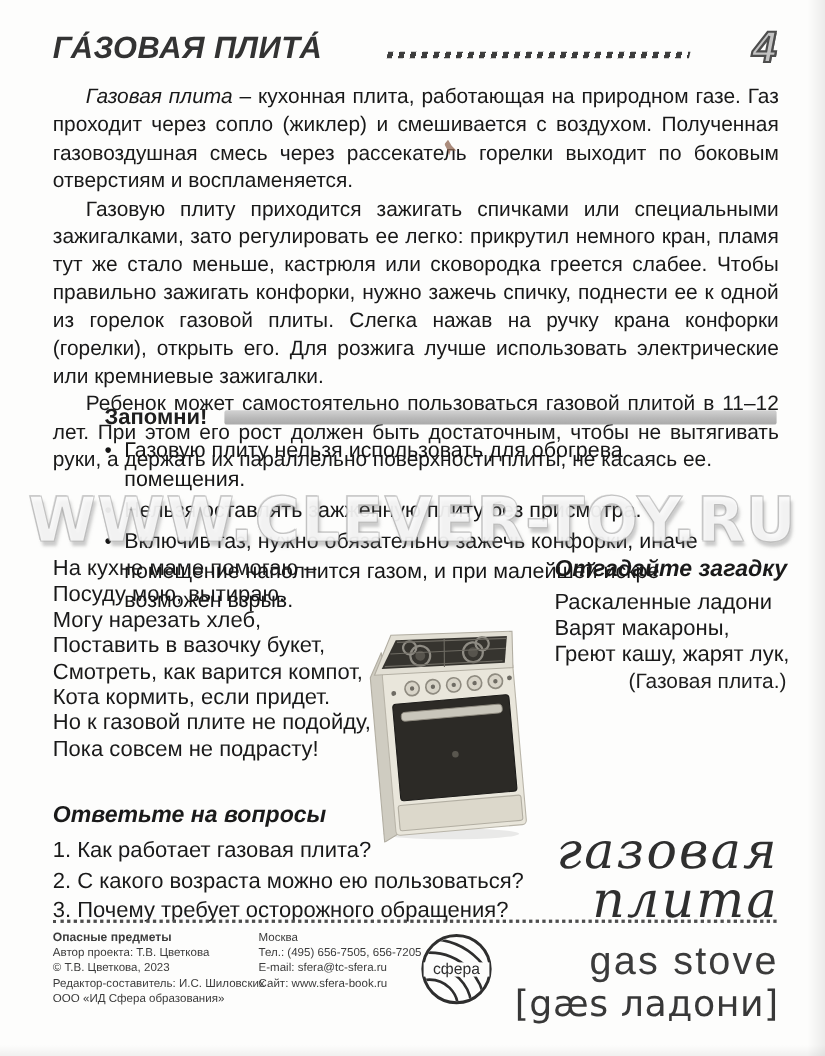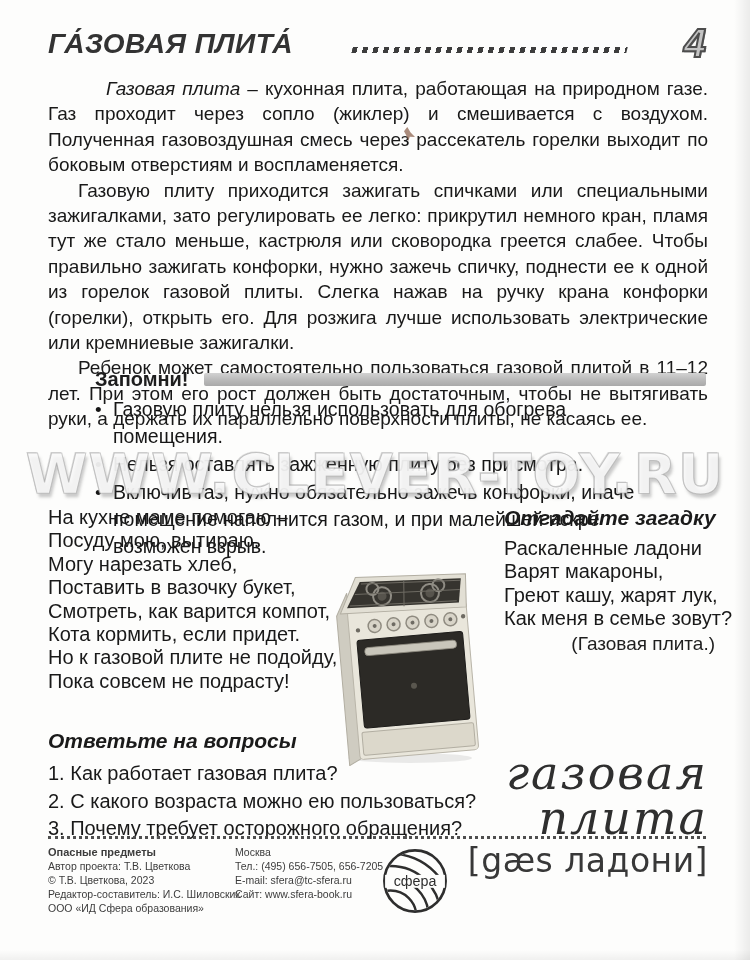--- a/index.html
+++ b/index.html
@@ -43,21 +43,21 @@
     color:#c3c3c3; -webkit-text-stroke:2px #4d4d4d;
     text-shadow:1px 1px 0 #777;
   }
 
   
   .intro{
     position:absolute; top:76px; left:48px; width:660px;
     font-size:19px; line-height:25.4px; text-align:justify; color:#191919;
   }
   .intro p{ text-indent:30px; }
-  .lead-italic{ font-style:italic;margin-left:28px; }
+  .lead-italic{ font-style:italic; }
   .scan-artifact{
     position:absolute; left:356px; top:51px; width:11px; height:14px;
     background:#8f6551; opacity:.75;
     clip-path:polygon(30% 0, 60% 40%, 100% 72%, 52% 70%, 40% 100%, 18% 55%, 0 30%);
   }
 
   
   .remember-head{
     position:absolute; top:368px; left:48px; right:44px;
     display:flex; align-items:center;
@@ -177,21 +177,20 @@
     <div class="poem-line">Кота кормить, если придет.</div>
     <div class="poem-line">Но к газовой плите не подойду,</div>
     <div class="poem-line">Пока совсем не подрасту!</div>
   </div>
 
   <div class="riddle">
     <div class="col-heading">Отгадайте загадку</div>
     <div class="riddle-line">Раскаленные ладони</div>
     <div class="riddle-line">Варят макароны,</div>
     <div class="riddle-line">Греют кашу, жарят лук,</div>
-    <div class="riddle-line">Как меня в семье зовут?</div>
     <div class="riddle-answer">(Газовая плита.)</div>
   </div>
 
   <div class="stove">
     <svg width="156" height="206" viewBox="0 0 156 206">
       <ellipse cx="78" cy="198" rx="62" ry="5" fill="rgba(0,0,0,0.08)"></ellipse>
       <g transform="rotate(-5 78 103)">
         <polygon points="9,50 21,28 21,194 9,200" fill="#cfccc1" stroke="#b2aea2" stroke-width="1"></polygon>
         <rect x="20" y="46" width="119" height="149" rx="4" fill="#e9e6db" stroke="#b9b5a9" stroke-width="1"></rect>
         <polygon points="13,48 31,13 141,19 139,52" fill="#e2dfd4" stroke="#b2aea2" stroke-width="1"></polygon>
@@ -239,20 +238,21 @@
   <div class="questions">
     <div class="col-heading">Ответьте на вопросы</div>
     <div class="question-line">1. Как работает газовая плита?</div>
     <div class="question-line">2. С какого возраста можно ею пользоваться?</div>
     <div class="question-line">3. Почему требует осторожного обращения?</div>
   </div>
 
   <div class="vocab">
     <div class="vocab-ru">газовая</div>
     <div class="vocab-ru">плита</div>
+    <div class="vocab-en">gas stove</div>
     <div class="vocab-ipa">[gæs ладони]</div>
   </div>
 
   <div class="footer">
     <div class="footer-col1">
       <div class="footer-line footer-series">Опасные предметы</div>
       <div class="footer-line">Автор проекта: Т.В. Цветкова</div>
       <div class="footer-line">© Т.В. Цветкова, 2023</div>
       <div class="footer-line">Редактор-составитель: И.С. Шиловских</div>
       <div class="footer-line">ООО «ИД Сфера образования»</div>

